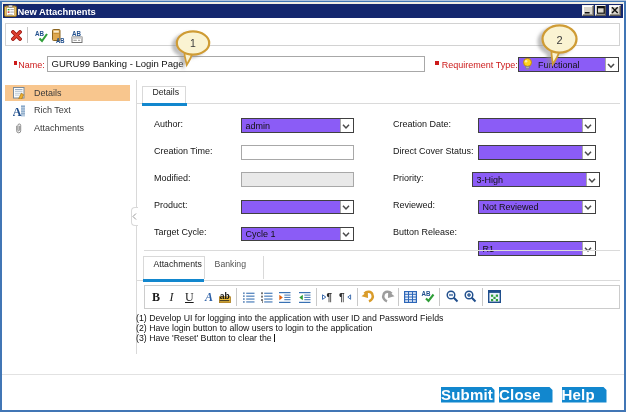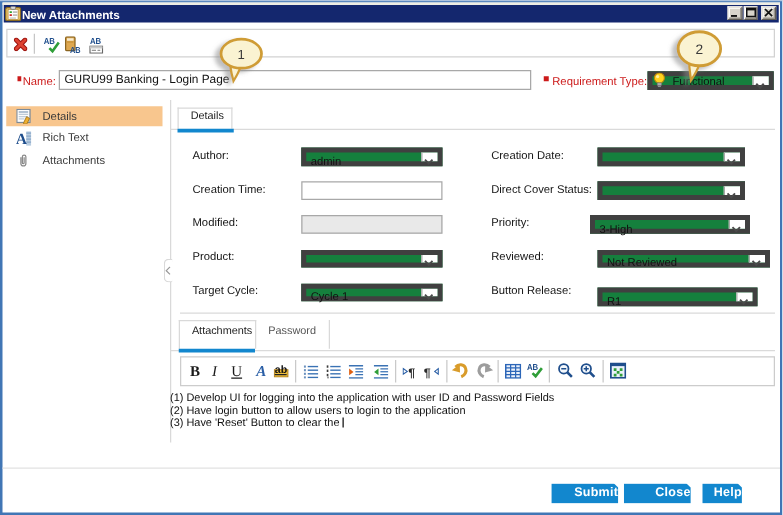--- a/index.html
+++ b/index.html
@@ -29,35 +29,35 @@
 .sbtext { position:absolute; left:34px; font-size:9px; color:#3a3a3a; }
 
 
 .vline { position:absolute; width:1px; background:#d9d9d9; }
 .hline { position:absolute; height:1px; background:#dadada; }
 .tabtext { position:absolute; font-size:8.7px; color:#222; }
 .blueline { position:absolute; height:3px; background:#1287ce; }
 
 
 .flbl { position:absolute; font-size:9px; color:#141414; white-space:nowrap; }
-.combo { position:absolute; border:4px solid #404040; background:#15803d; height:14.5px; }
+.combo { position:absolute; border:1px solid #404040; background:#8b5cf6; height:14.5px; }
 .combo .txt { position:absolute; left:3.5px; top:1.5px; font-size:9px; color:#111; white-space:nowrap; }
 .cbtn { position:absolute; right:0; top:0; bottom:0; width:13px; border-left:1px solid #a8a8a8; background:#fff; }
 .chev { position:absolute; right:2.5px; top:4.5px; }
 
 
 #rttb { position:absolute; left:143.5px; top:284.5px; width:476px; height:24px; border:1px solid #cccccc; background:#ffffff; }
 .rsep { position:absolute; top:287.5px; width:1px; height:18px; background:#c9c9c9; }
 .rtxt { position:absolute; top:290px; font-family:"Liberation Serif",serif; font-size:12px; color:#1a1a1a; }
 
 
 .dline { position:absolute; left:136px; font-size:8.75px; color:#111; white-space:nowrap; }
 
 
-.bbtn { position:absolute; top:386.5px; height:16px; background:#1287ce; color:#ffffff; font-size:10px; font-weight:bold; text-align:right; line-height:16px; letter-spacing:0.2px; clip-path:polygon(0 0, calc(100% - 3.5px) 0, 100% 3.5px, 100% 100%, 0 100%); }
+.bbtn { position:absolute; top:386.5px; height:16px; background:#1287ce; color:#ffffff; font-size:15px; font-weight:bold; text-align:left; line-height:16px; letter-spacing:0.2px; clip-path:polygon(0 0, calc(100% - 3.5px) 0, 100% 3.5px, 100% 100%, 0 100%); }
 </style>
 </head>
 <body>
 <div id="frame"></div>
 <div id="toplight"></div>
 <div id="creamtop"></div>
 <div id="titlebar"></div>
 
 <svg class="abs" style="left:3.5px;top:5px" width="13" height="12" viewBox="0 0 13 12">
   <rect x="0.5" y="1" width="12" height="10.5" rx="1.5" fill="#e8c26a" stroke="#8a6a20" stroke-width="1"></rect>
@@ -215,42 +215,42 @@
       <path d="M1 0.7 L4 3.9 L7 0.7" stroke="#4a4a4a" stroke-width="1.5" fill="none"></path>
     </svg>
   </div>
 <div class="combo" style="left:472px;top:172.4px;width:128px">
     <div class="txt">3-High</div>
     <div class="cbtn"></div>
     <svg class="chev" style="right:3px;top:4.7px" width="8" height="5.5" viewBox="0 0 8 5.5">
       <path d="M1 0.7 L4 3.9 L7 0.7" stroke="#4a4a4a" stroke-width="1.5" fill="none"></path>
     </svg>
   </div>
-<div class="combo" style="left:478px;top:199.6px;width:138px">
+<div class="combo" style="left:478px;top:199.6px;width:118px">
     <div class="txt">Not Reviewed</div>
     <div class="cbtn"></div>
     <svg class="chev" style="right:3px;top:4.7px" width="8" height="5.5" viewBox="0 0 8 5.5">
       <path d="M1 0.7 L4 3.9 L7 0.7" stroke="#4a4a4a" stroke-width="1.5" fill="none"></path>
     </svg>
   </div>
-<div class="combo" style="left:478px;top:230px;width:128px">
+<div class="combo" style="left:478px;top:241px;width:118px">
     <div class="txt">R1</div>
     <div class="cbtn"></div>
     <svg class="chev" style="right:3px;top:4.7px" width="8" height="5.5" viewBox="0 0 8 5.5">
       <path d="M1 0.7 L4 3.9 L7 0.7" stroke="#4a4a4a" stroke-width="1.5" fill="none"></path>
     </svg>
   </div>
 
 <div class="hline" style="left:143.6px;top:250px;width:476px"></div>
 
 <div class="hline" style="left:136px;top:280.4px;width:484px"></div>
 <div class="abs" style="left:142.6px;top:256px;width:62px;height:22.7px;background:#fff;border-left:1px solid #d9d9d9;border-right:1px solid #d9d9d9;border-top:1px solid #d9d9d9"></div>
 <div class="tabtext" style="left:153.5px;top:258.6px">Attachments</div>
 <div class="abs" style="left:204.6px;top:256px;width:59.8px;height:22.7px;border-right:1px solid #d9d9d9"></div>
-<div class="tabtext" style="left:214.6px;top:258.6px;color:#555">Password</div>
+<div class="tabtext" style="left:214.6px;top:258.6px;color:#555">Banking</div>
 <div class="blueline" style="left:142.6px;top:278.7px;width:61.8px;height:3px"></div>
 
 <div id="rttb"></div>
 <div class="rtxt" style="left:152px;font-weight:bold">B</div>
 <div class="rtxt" style="left:169.5px;font-style:italic">I</div>
 <div class="rtxt" style="left:185px;text-decoration:underline">U</div>
 <div class="rtxt" style="left:205px;font-style:italic;font-weight:bold;color:#2b5fa6">A</div>
 <div class="abs" style="left:219px;top:288.5px;width:12px;height:13px">
   <svg width="12" height="13" viewBox="0 0 12 13">
     <rect x="0.4" y="6.8" width="11" height="5.8" fill="#eebe3c" stroke="#a87818" stroke-width="0.8"></rect>
@@ -372,21 +372,21 @@
     </g>
 </svg>
 
 <div class="dline" style="top:313px">(1) Develop UI for logging into the application with user ID and Password Fields</div>
 <div class="dline" style="top:323.2px">(2) Have login button to allow users to login to the application</div>
 <div class="dline" style="top:333.3px">(3) Have 'Reset' Button to clear the <span style="display:inline-block;width:1px;height:8px;background:#111;vertical-align:-1px"></span></div>
 
 <div class="hline" style="left:2px;top:373.5px;width:622px;background:#e2e2e2"></div>
 <div class="bbtn" style="left:441px;width:53.5px">Submit</div>
 <div class="bbtn" style="left:499px;width:53.5px">Close</div>
-<div class="bbtn" style="left:561.5px;width:32px">Help</div>
+<div class="bbtn" style="left:561.5px;width:45px">Help</div>
 
 <svg class="abs" style="left:160px;top:22px" width="70" height="52" viewBox="0 0 70 52">
   <g filter="url(#sh1)">
     <path d="M24.5 29 C24 34.5 26 39 26.8 42.8 C29.5 38.5 31.5 34.5 32.5 31 Z" fill="#faf3d2" stroke="#cf9c35" stroke-width="1.8"></path>
     <ellipse cx="33" cy="21" rx="16.2" ry="11.6" fill="#faf3d2" stroke="#cf9c35" stroke-width="2.2"></ellipse>
   </g>
   <text x="33" y="25" text-anchor="middle" font-family="Liberation Sans" font-size="10.5" fill="#3a3a3a">1</text>
   <defs>
       <filter id="sh1" x="-40%" y="-40%" width="180%" height="180%">
         <feDropShadow dx="-4" dy="2.5" stdDeviation="1.6" flood-color="#8a8a8a" flood-opacity="0.55"></feDropShadow>

